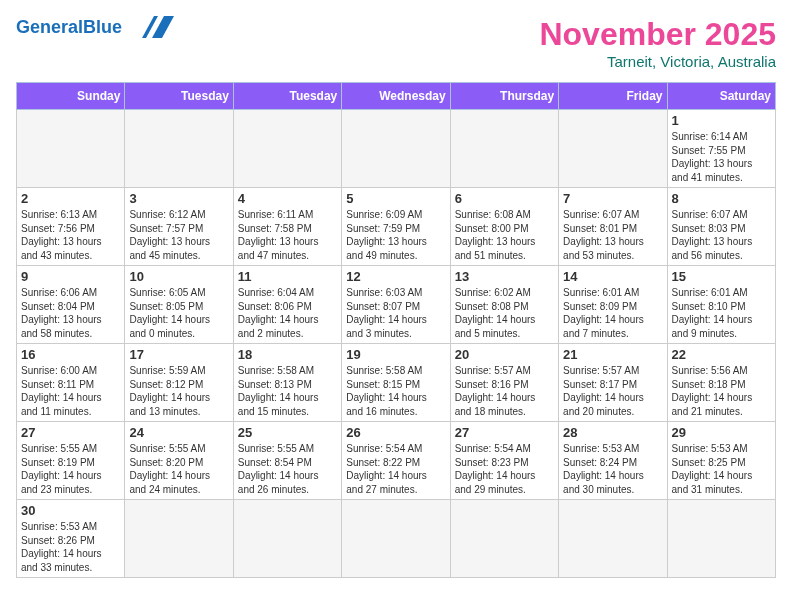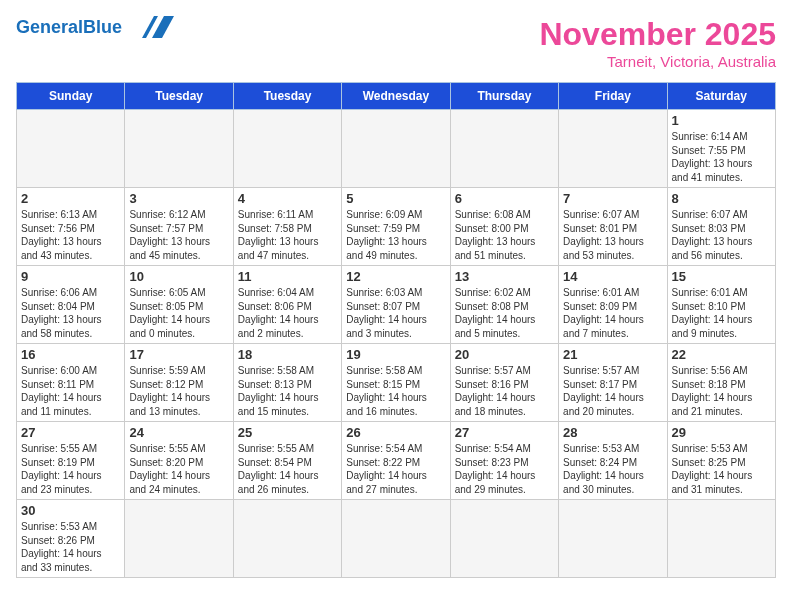--- a/index.html
+++ b/index.html
@@ -31,35 +31,35 @@
     .title-block {
       text-align: right;
     }
     .month-title {
       font-size: 32px;
       font-weight: bold;
       color: #ec4899;
     }
     .location {
       font-size: 15px;
-      color: #ec4899;
+      color: #0f766e;
     }
     table {
       width: 100%;
       border-collapse: collapse;
       font-size: 11px;
     }
     thead tr th {
-      background: #1d4ed8;
+      background: #8b5cf6;
       color: #fff;
       font-size: 12px;
       font-weight: bold;
       padding: 6px 4px;
       border: 1px solid #aac4e0;
-      text-align: center;
+      text-align: right;
     }
     tbody tr td {
       border: 1px solid #ccc;
       vertical-align: top;
       padding: 3px 4px;
       height: 74px;
       background: #fff;
       color: #333;
       width: calc(100% / 7);
     }

